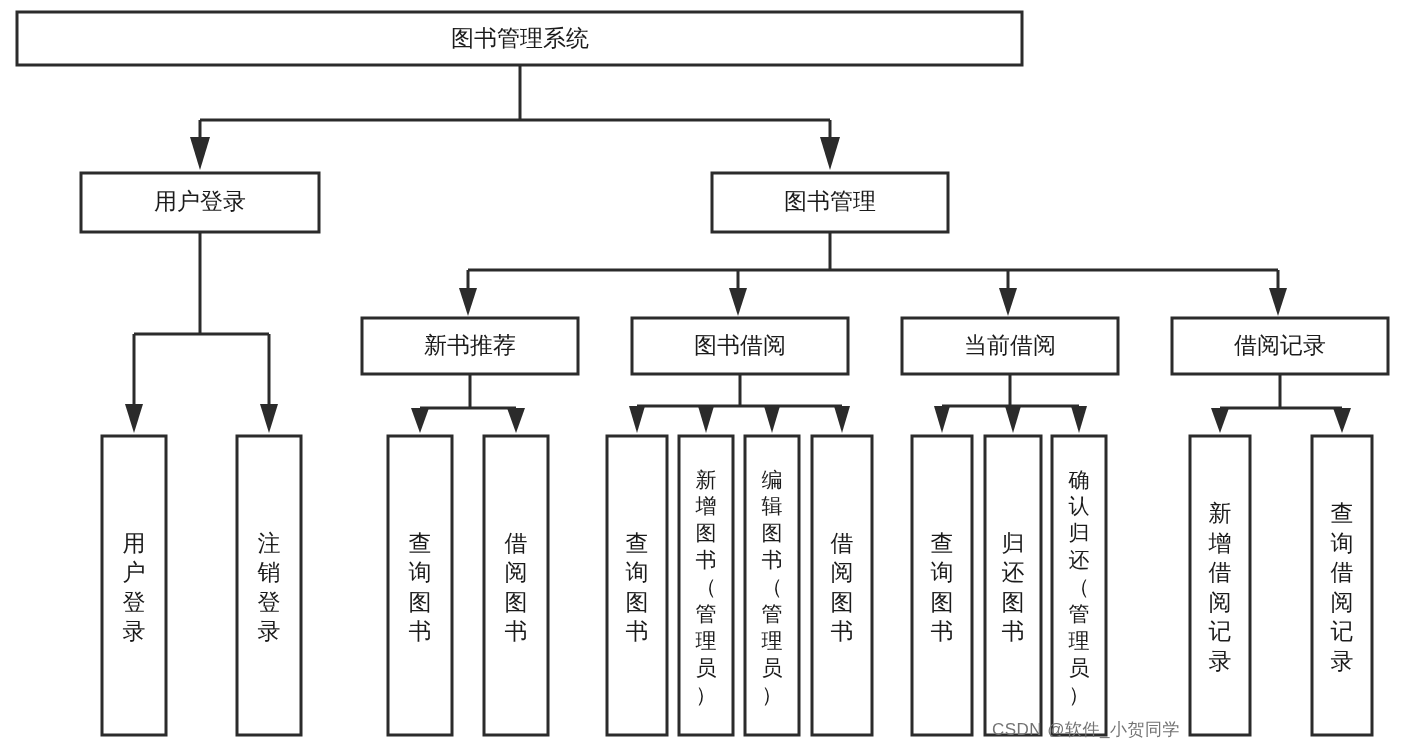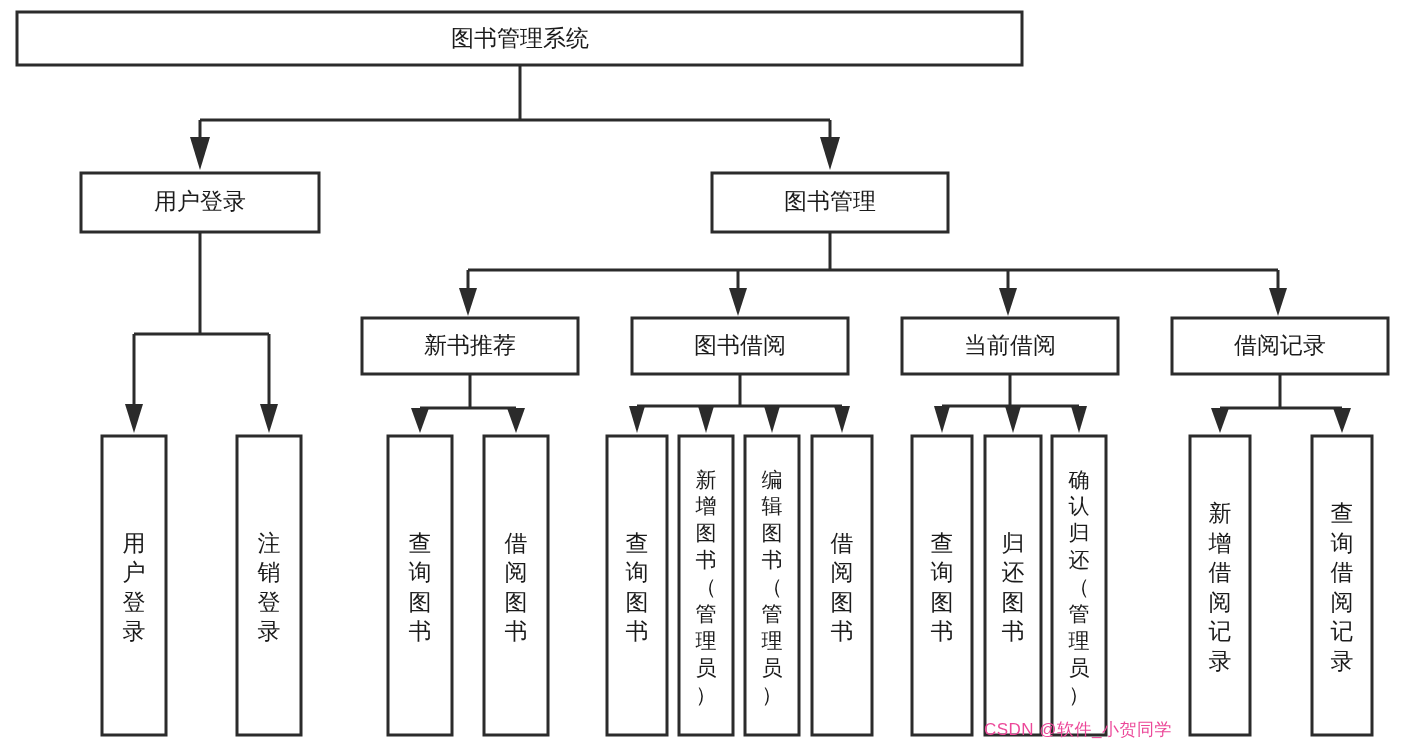--- a/index.html
+++ b/index.html
@@ -52,25 +52,25 @@
     fill: #1b1b1b;
     font-family: "Liberation Sans", "DejaVu Sans", sans-serif;
     font-size: 23px;
     text-anchor: middle;
   }
   text.node-label-v.tight {
     font-size: 21px;
   }
   .watermark {
     position: absolute;
-    right: 16px;
+    right: 8px;
     bottom: 6px;
     font-family: "Liberation Sans", "DejaVu Sans", sans-serif;
     font-size: 17px;
-    color: #ec4899;
+    color: #737373;
     white-space: nowrap;
     letter-spacing: 0.5px;
   }
 </style>
 </head>
 <body>
 
 <div id="diagram-root">
 
   <svg class="canvas" viewBox="0 0 1405 747" xmlns="http://www.w3.org/2000/svg">

